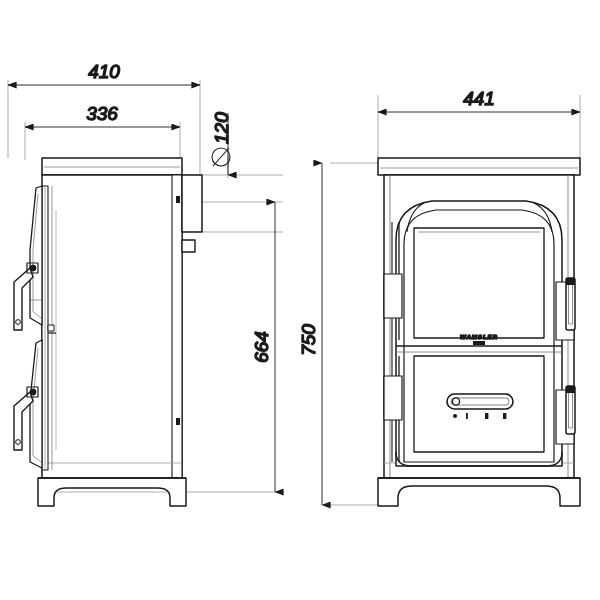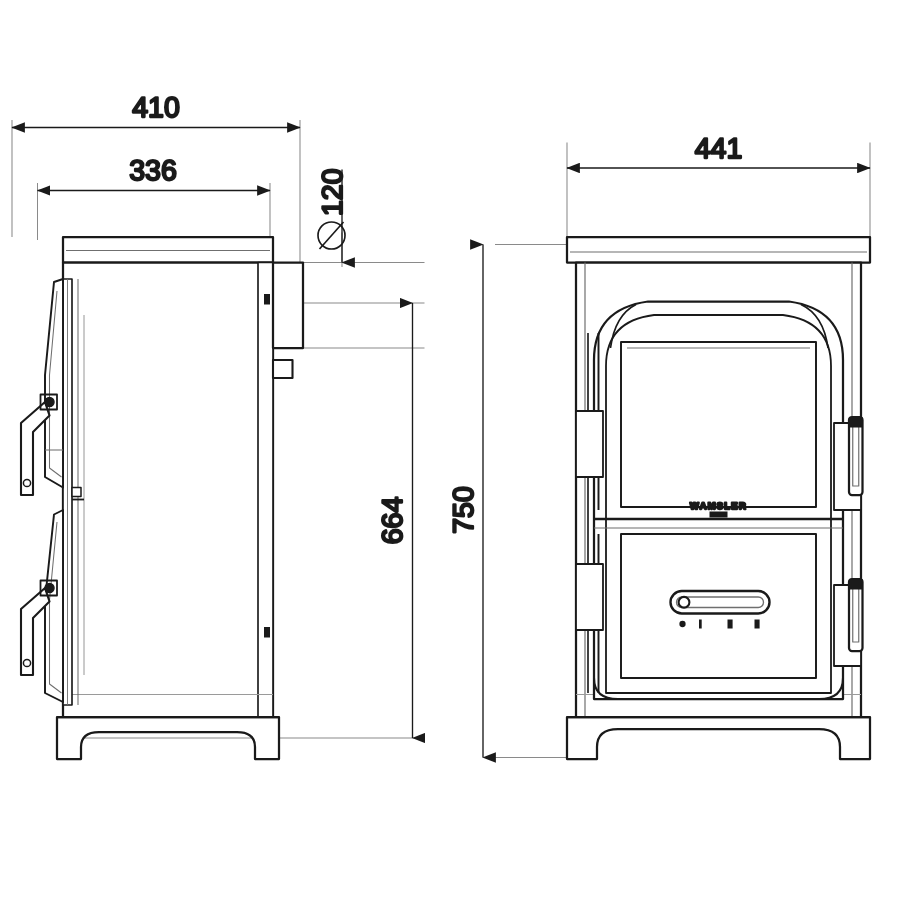--- a/index.html
+++ b/index.html
@@ -1,18 +1,18 @@
 <!DOCTYPE html>
 <html><head>
 <meta charset="utf-8">
 <style>
   html,body{margin:0;padding:0;background:#ffffff;}
   body{width:600px;height:600px;overflow:hidden;
        font-family:"Liberation Sans", sans-serif;}
-  #stage{position:relative;width:600px;height:568px;background:#7dd3fc;}
+  #stage{position:relative;width:600px;height:568px;background:#7dd3fc;font-style:italic;}
   svg{display:block;}
   .dimtext{font-family:"Liberation Sans", sans-serif;font-size:19px;fill:#1a1a1a;}
   .brandtext{font-family:"Liberation Sans", sans-serif;font-size:6.2px;
              font-weight:bold;letter-spacing:0.9px;fill:#1a1a1a;}
 </style>
 </head>
 <body>
 
 <div id="stage">
 <svg width="600" height="600" viewBox="0 0 600 600">

